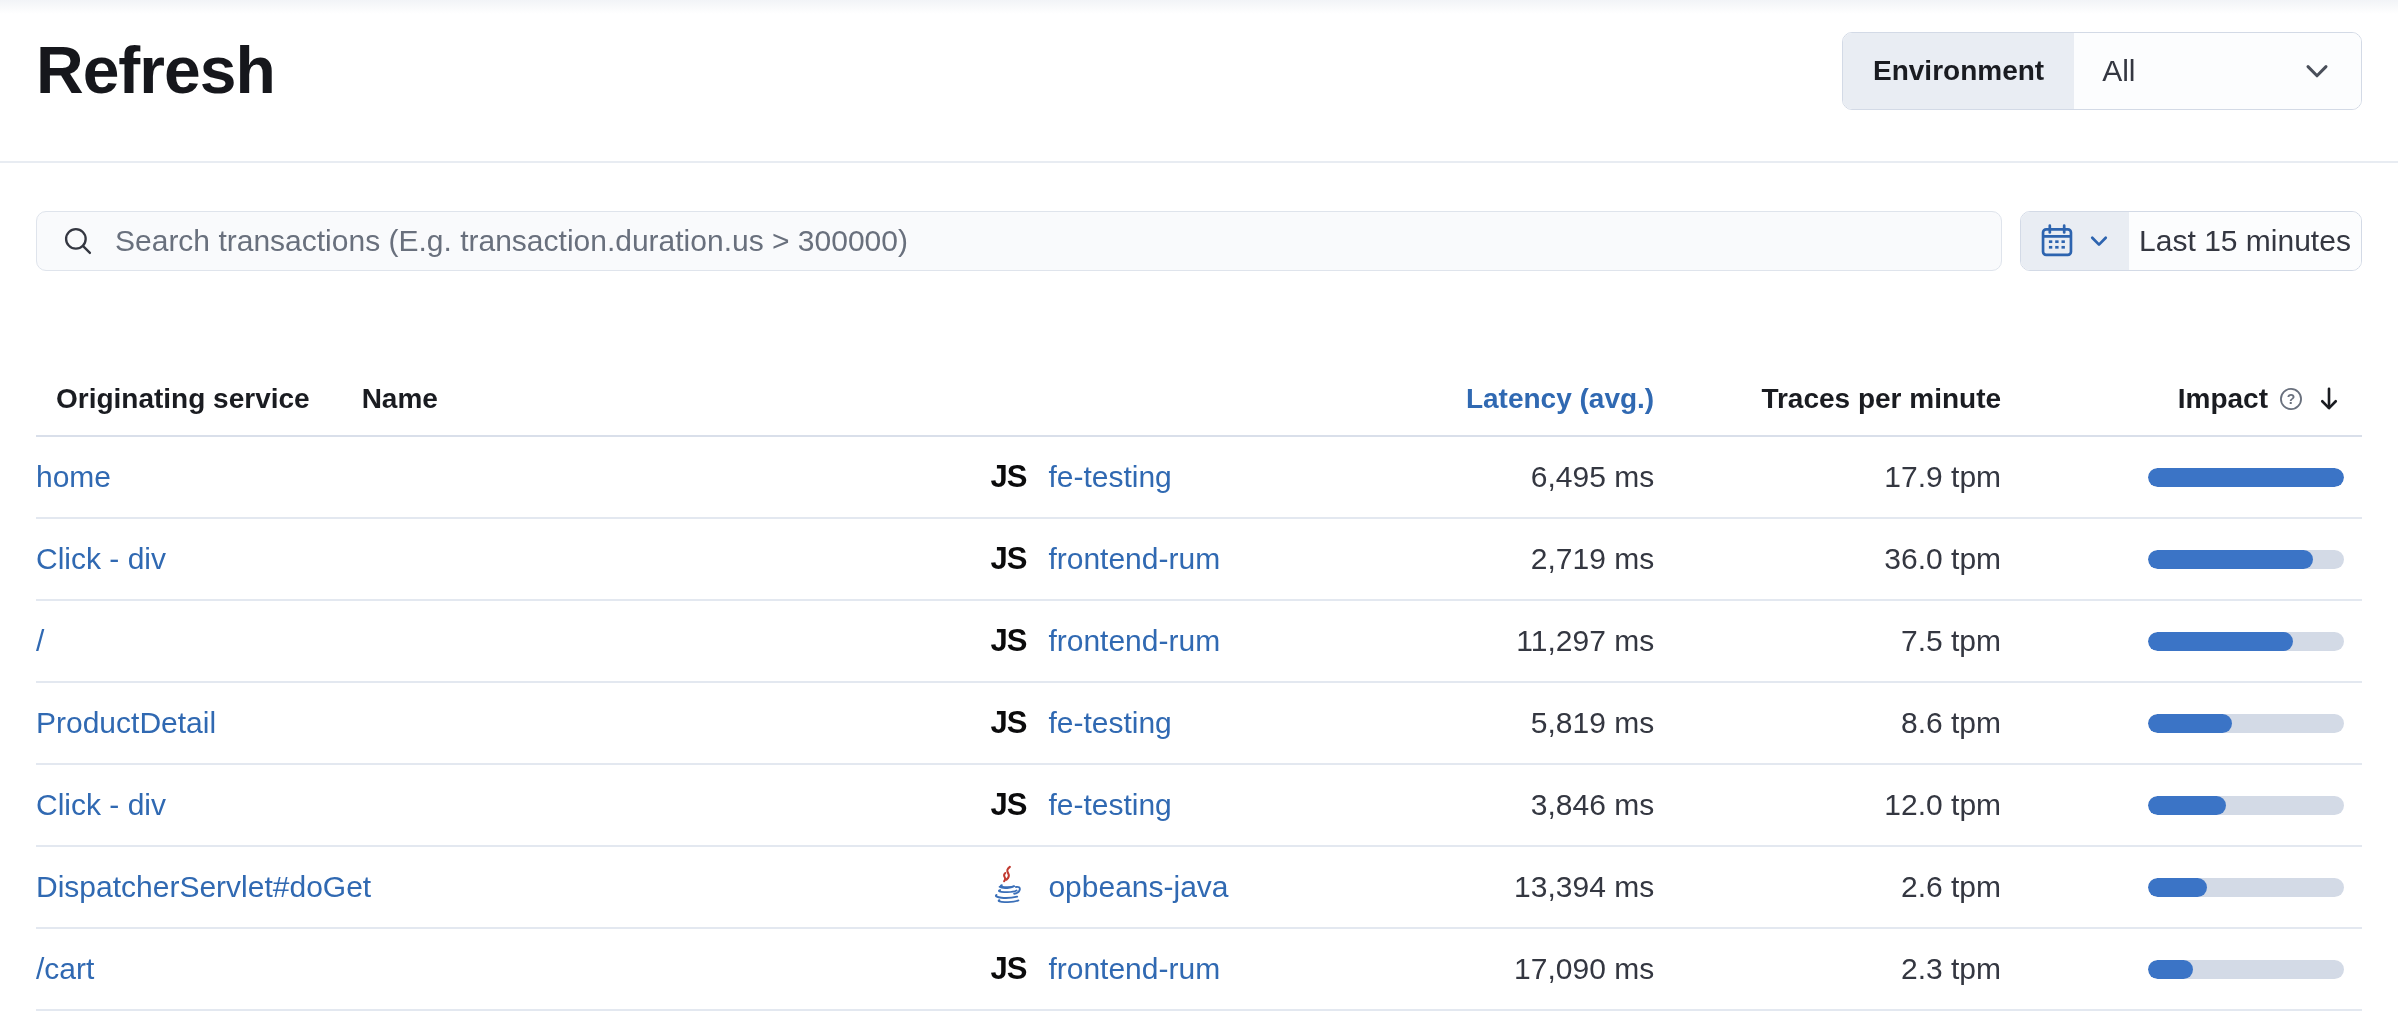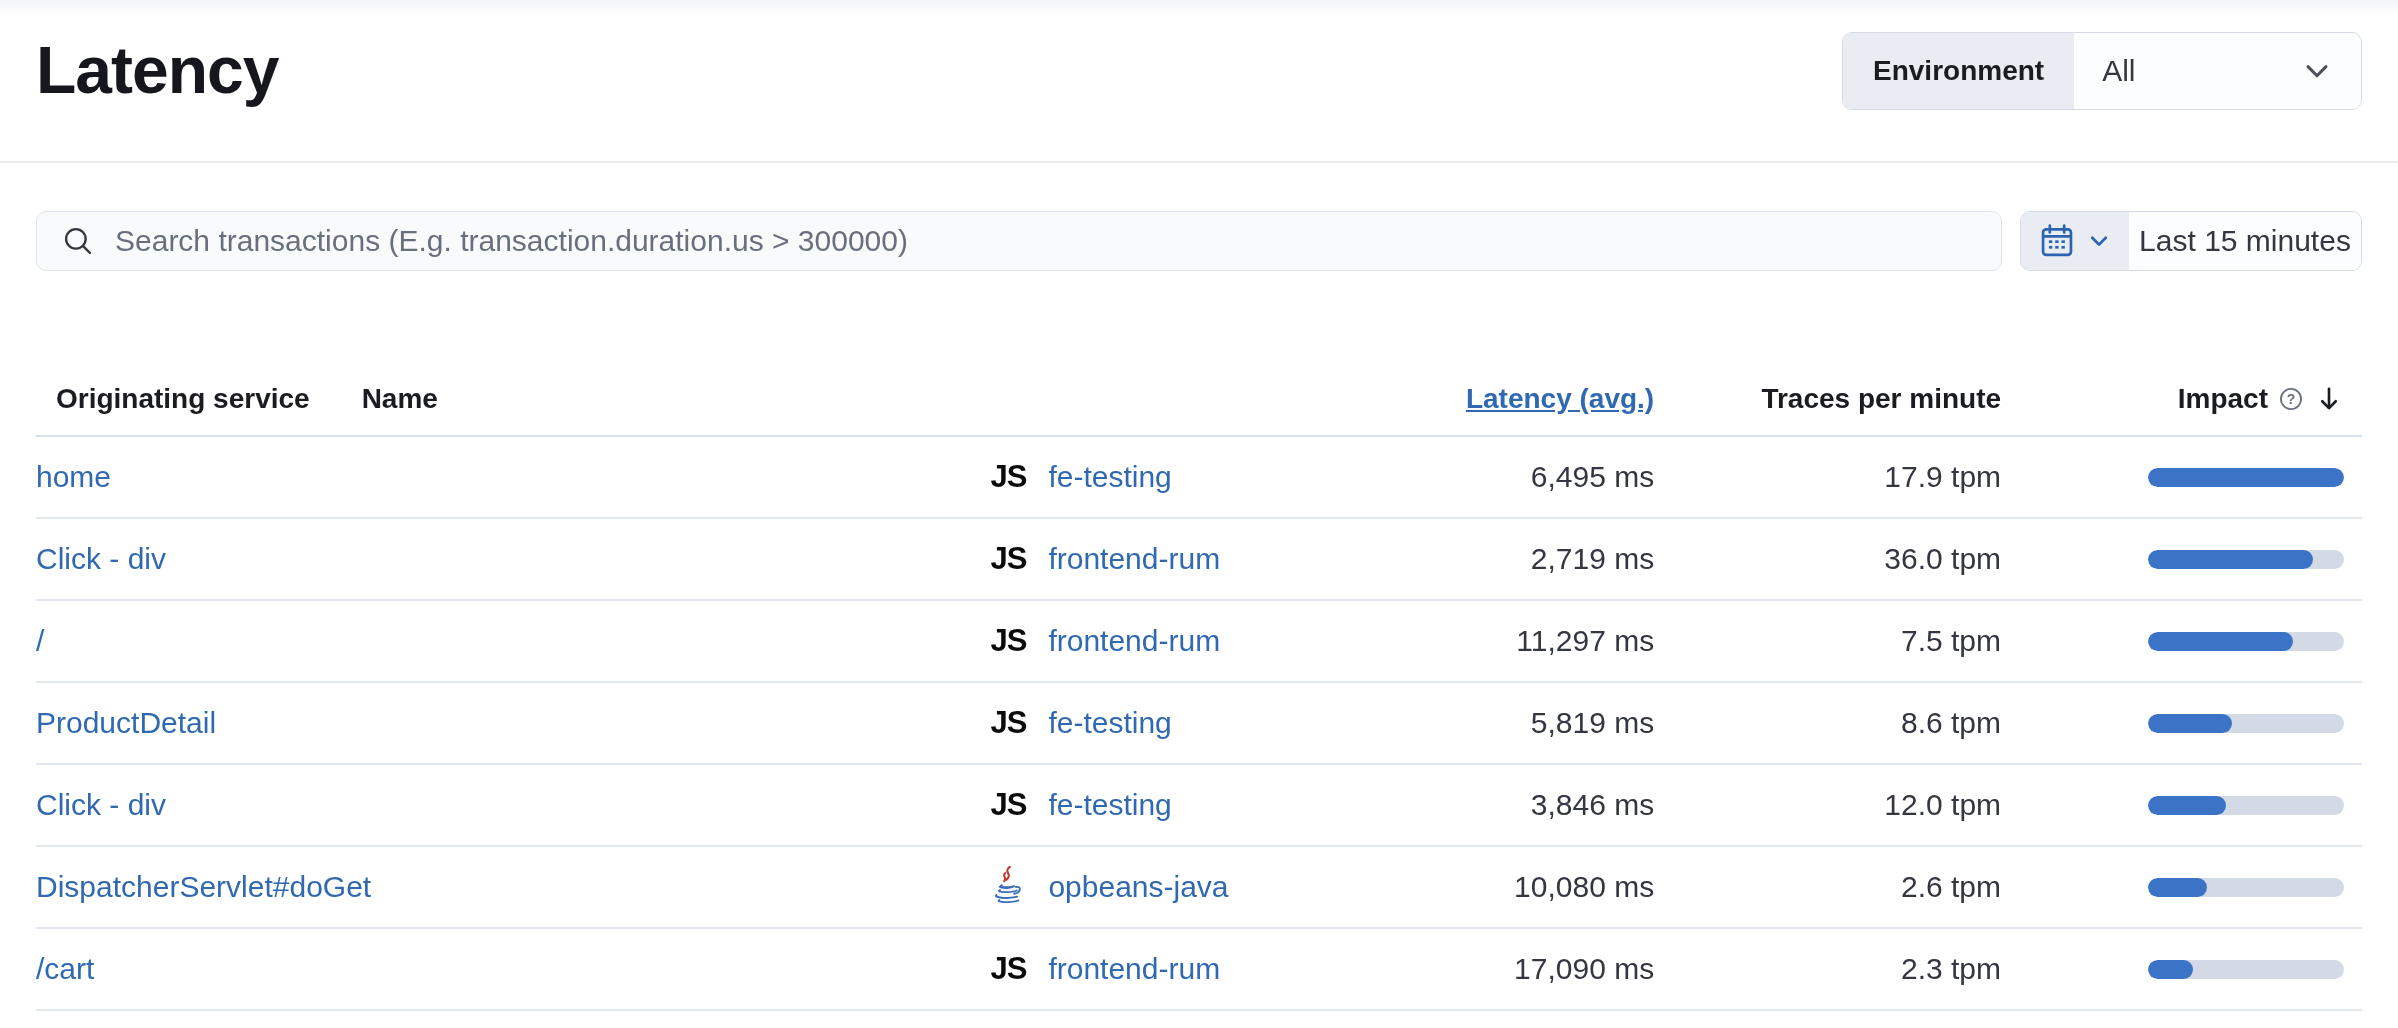--- a/index.html
+++ b/index.html
@@ -109,42 +109,42 @@
   .td{font-size:30px;}
   .th{font-size:28px;font-weight:700;color:var(--text-dark);}
   .col-name{flex:0 0 40%;}
   .col-service{flex:0 0 14%;display:flex;align-items:center;gap:18px;padding-left:20px;}
   .col-latency{flex:0 0 16%;text-align:right;padding-right:10px;}
   .col-tpm{flex:0 0 15%;text-align:right;padding-right:12px;}
   .col-impact{flex:0 0 15%;display:flex;justify-content:flex-end;padding-right:18px;}
   .thead .col-service{padding-left:20px;}
   .thead .col-impact{display:flex;align-items:center;justify-content:flex-end;gap:10px;}
   .link{color:var(--link-blue);text-decoration:none;cursor:pointer;}
-  .sort-link{color:var(--link-blue);text-decoration:underline;cursor:pointer;font-weight:700;}
+  .sort-link{color:var(--link-blue);cursor:pointer;font-weight:700;}
   .js-glyph{
     font-size:31px;font-weight:800;color:#0b0b0c;letter-spacing:-1px;
     font-family:"Liberation Sans", sans-serif;
   }
   .agent-box{width:44px;display:flex;justify-content:center;align-items:center;}
   .impact-track{
     width:196px;height:19px;border-radius:10px;background:var(--impact-bar-track);
     overflow:hidden;
   }
   .impact-fill{
     height:100%;background:var(--impact-bar-fill);border-radius:10px;
   }
   .help-icon,.sort-arrow{display:block;}
 </style>
 </head>
 <body>
 
 <div class="top-fade"></div>
 
 <div class="page-header">
-  <h1 class="page-title">Latency</h1>
+  <h1 class="page-title">Refresh</h1>
 
   <div class="env-select">
     <div class="prepend">Environment</div>
     <div class="value-area">
       <span class="value">All</span>
       <svg class="icon-svg" width="32" height="32" viewBox="0 0 16 16" fill="none">
         <polyline points="3.5,5.8 8,10.4 12.5,5.8" stroke="#4a4f5a" stroke-width="1.5" stroke-linecap="round" stroke-linejoin="round"></polyline>
       </svg>
     </div>
   </div>
@@ -313,21 +313,21 @@
     <path d="M13.8 6.5 c-3.4 3 2.2 3.6 -1 6.8" stroke="#c13a30" stroke-width="1.6" fill="none" stroke-linecap="round"></path>
     <path d="M11 16.5 c-4.5 1.8 7.5 2.4 10.5 0.6 c-2 1.8 -10 2.6 -12.4 0.8" stroke="#3a6fb8" stroke-width="1.5" fill="none" stroke-linecap="round"></path>
     <path d="M9.5 20.5 c-4.8 1.6 9.5 2.6 13.5 0.4" stroke="#3a6fb8" stroke-width="1.5" fill="none" stroke-linecap="round"></path>
     <path d="M22.5 18 c4.5 -1 4.5 4.5 -1.5 5.5" stroke="#3a6fb8" stroke-width="1.5" fill="none" stroke-linecap="round"></path>
     <path d="M6.5 24.5 c-2.5 2.2 8 3.6 17 1.4" stroke="#3a6fb8" stroke-width="1.6" fill="none" stroke-linecap="round"></path>
     <path d="M9 28.8 c-4 1.4 10.5 2.6 15.5 0.2" stroke="#3a6fb8" stroke-width="1.5" fill="none" stroke-linecap="round"></path>
   </svg>
           </span>
       <a class="link">opbeans-java</a>
     </div>
-    <div class="td col-latency">10,080 ms</div>
+    <div class="td col-latency">13,394 ms</div>
     <div class="td col-tpm">2.6 tpm</div>
     <div class="td col-impact">
       <div class="impact-track">
         <div class="impact-fill" style="width: 30%;"></div>
       </div>
     </div>
   </div>
 
   <div class="tr">
     <div class="td col-name">

